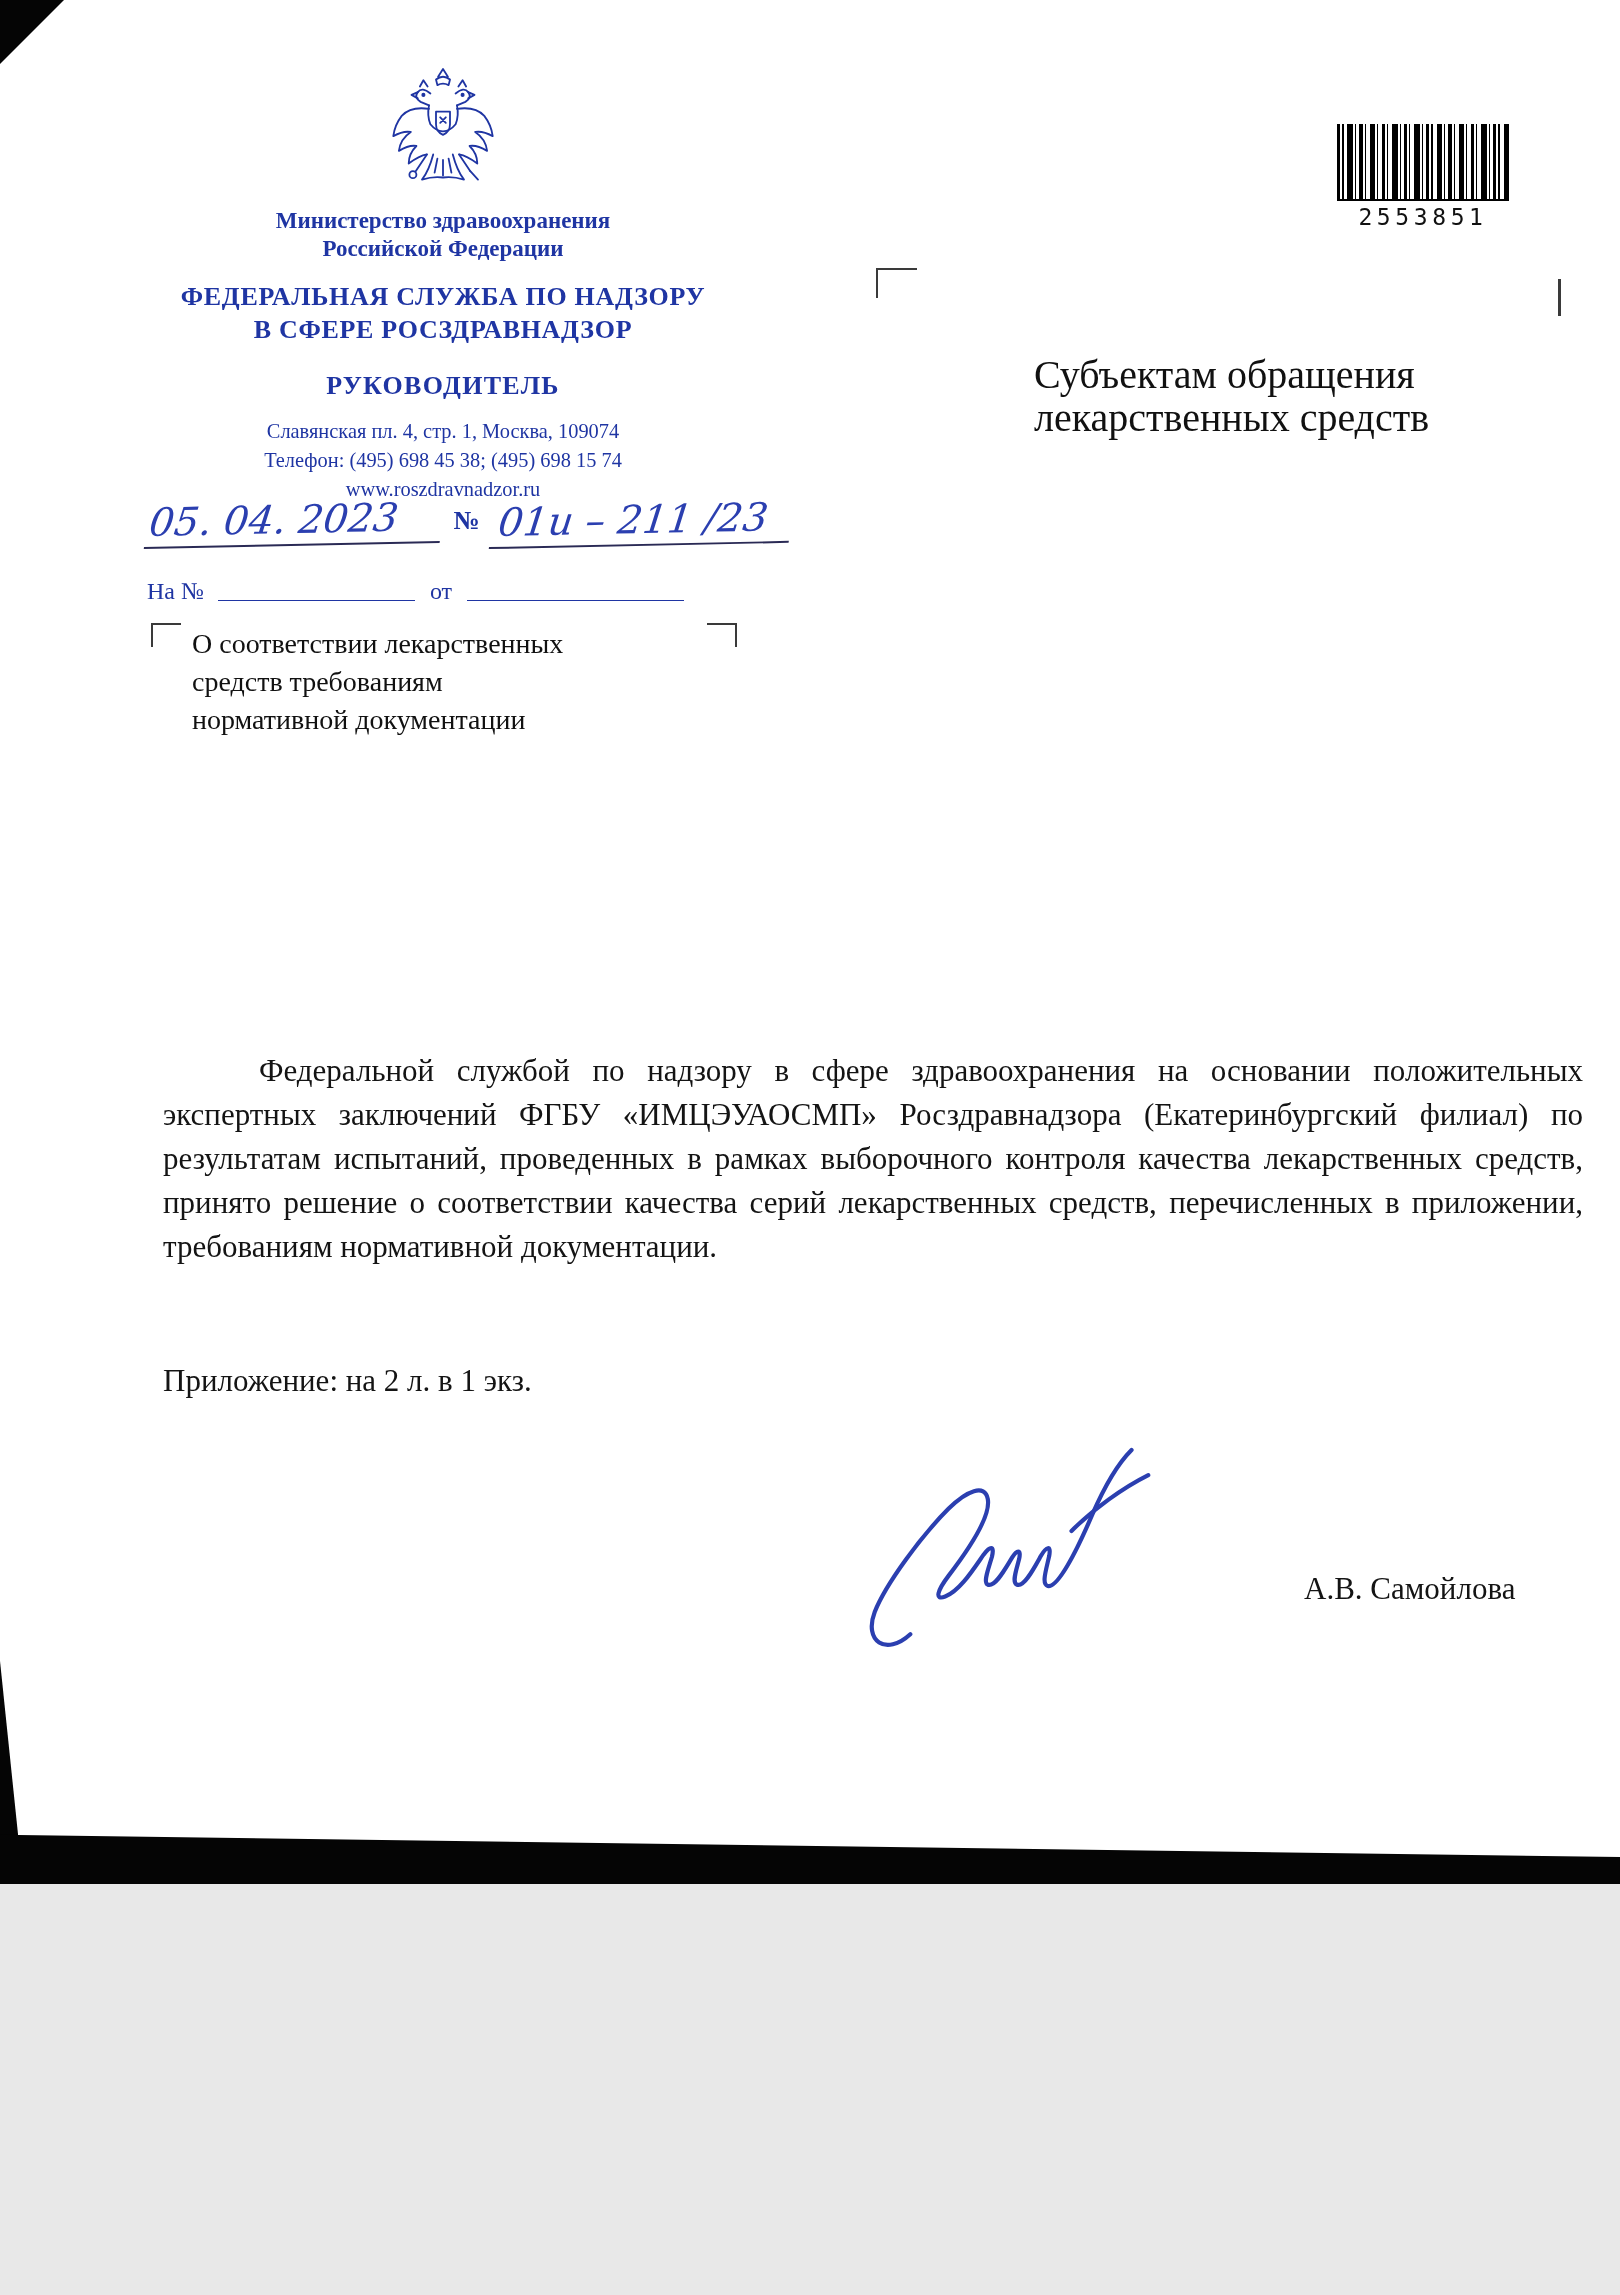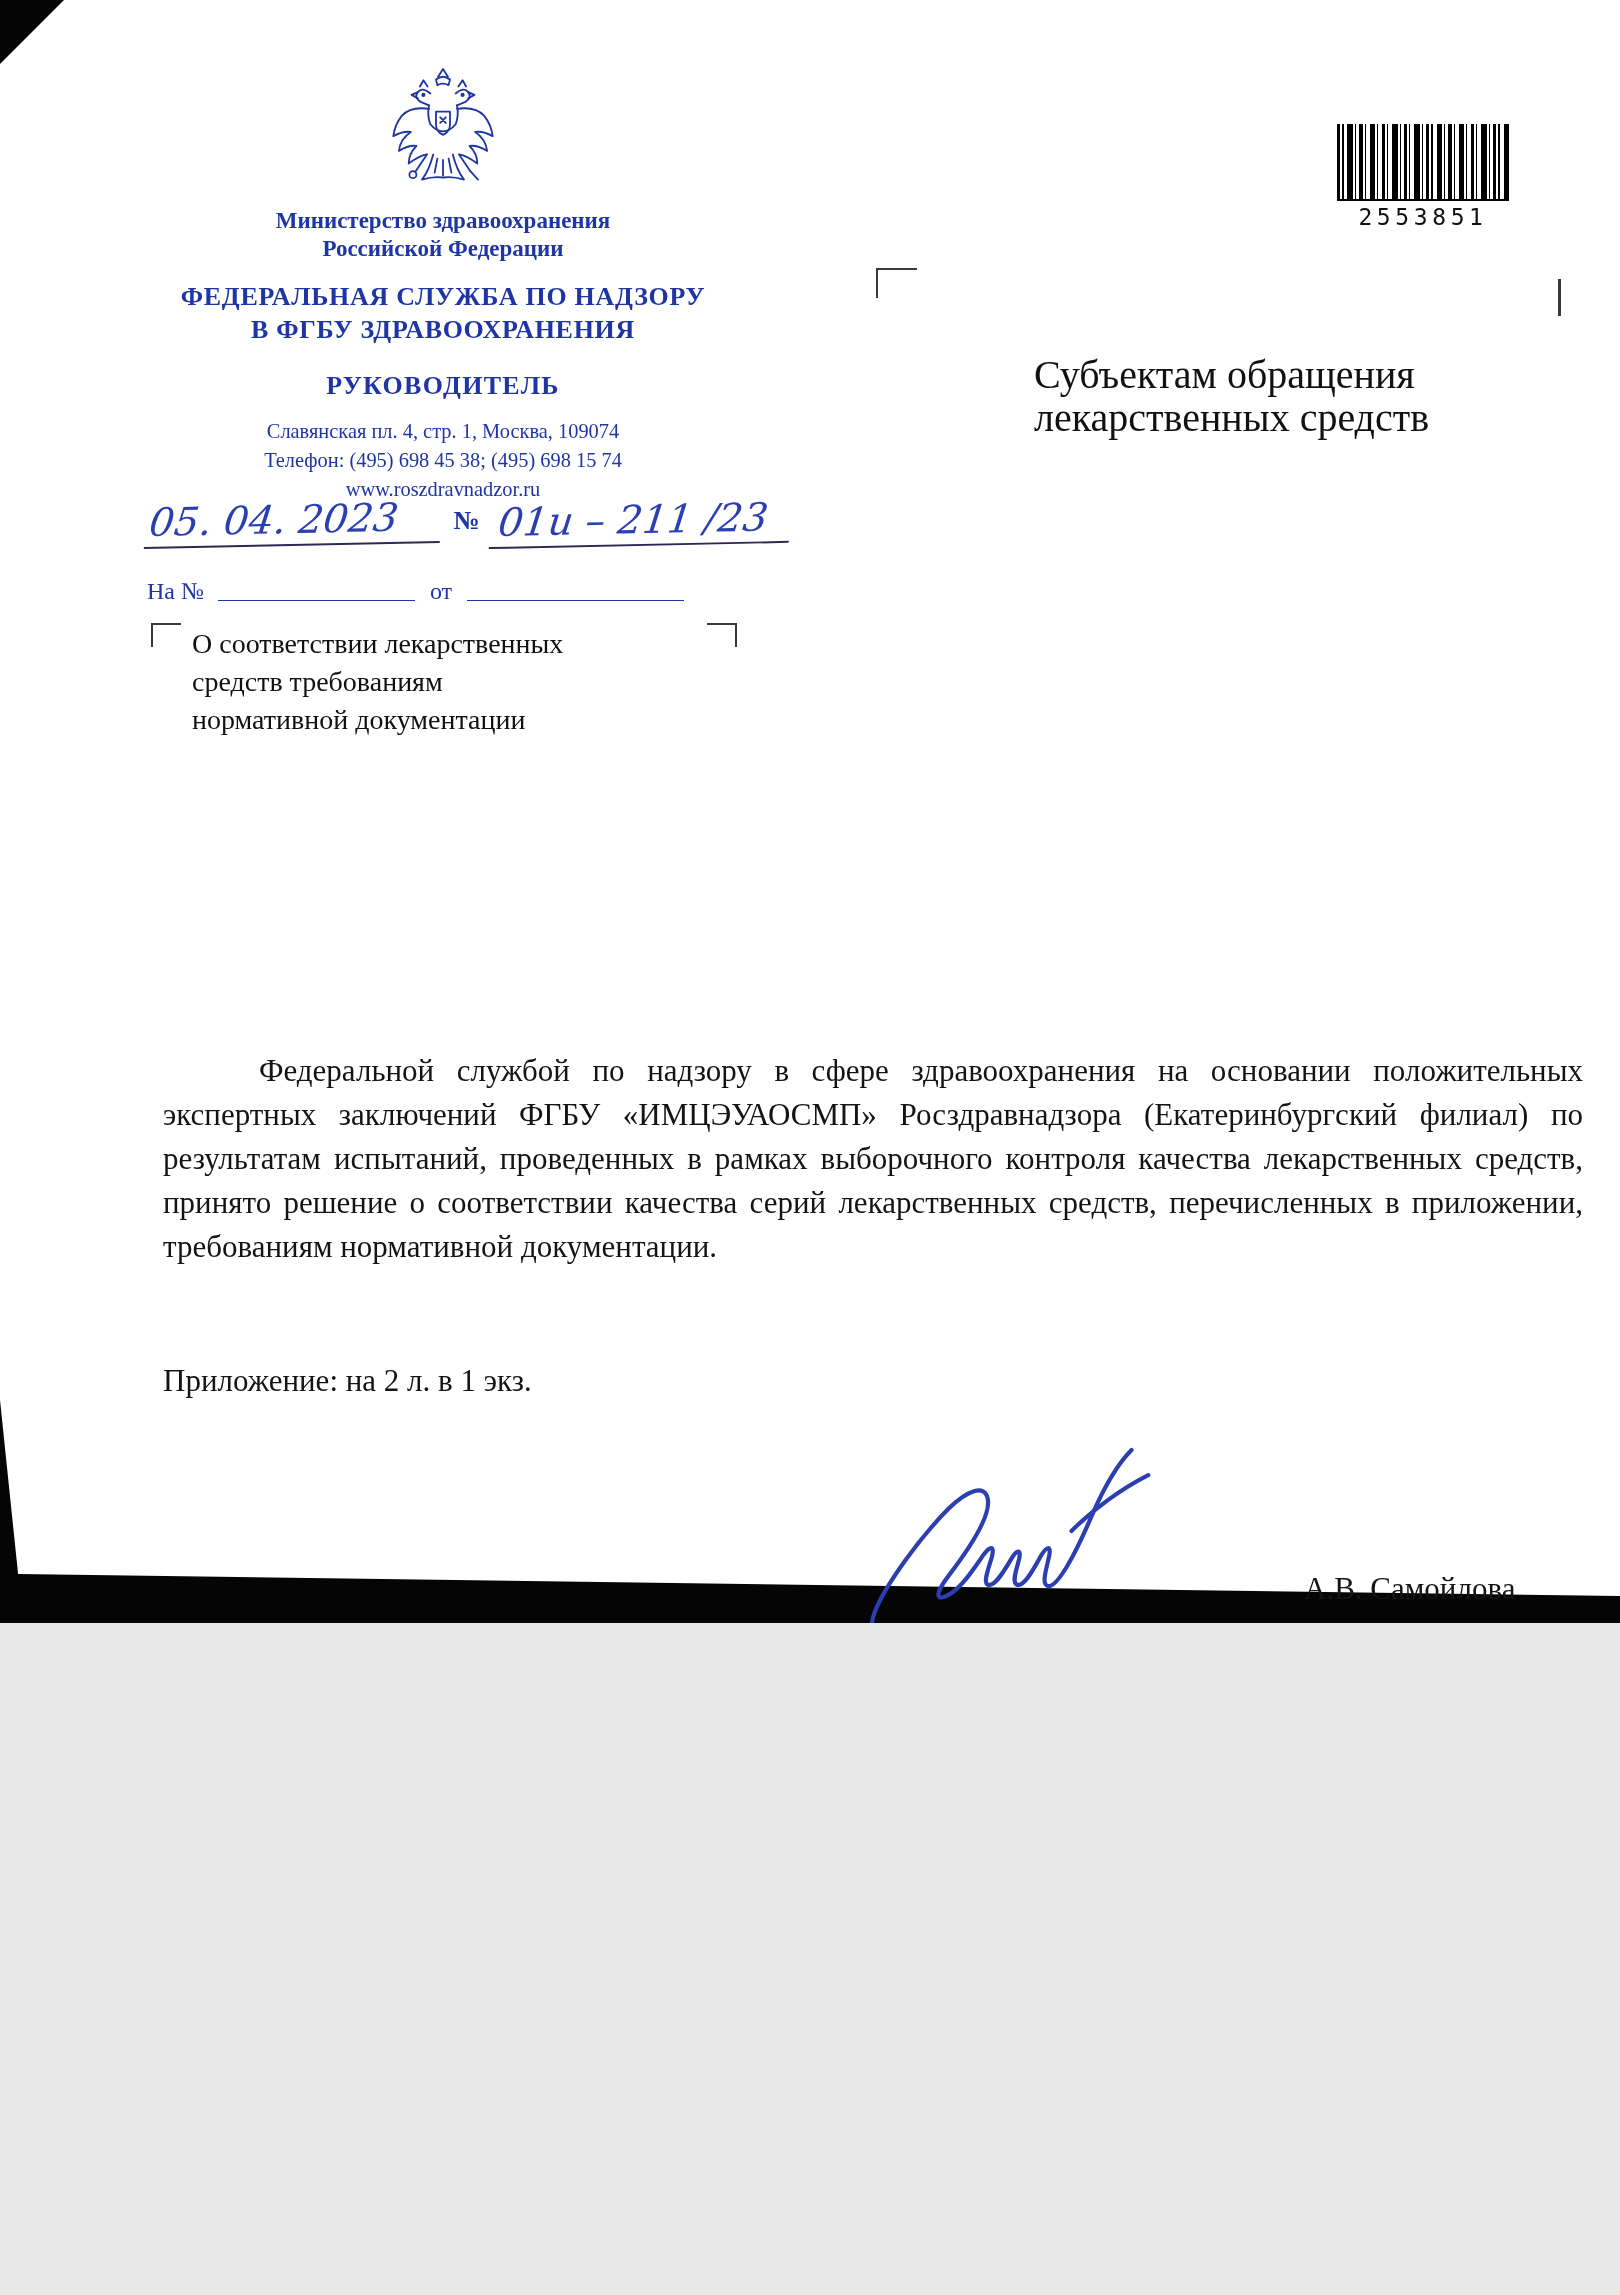--- a/index.html
+++ b/index.html
@@ -3,21 +3,21 @@
 <meta charset="utf-8">
 <style>
   :root{
     --blue:#1f35a3;
     --ink:#2b3fb0;
     --text:#161616;
   }
   html,body{margin:0;padding:0;background:#e8e8e8;}
   .page{
     position:relative;
-    width:1620px;height:1623px;
+    width:1620px;height:1884px;
     background:#ffffff;
     overflow:hidden;
     font-family:"Liberation Serif","DejaVu Serif",serif;
     color:var(--text);
   }
   
   .hdr{
     position:absolute;left:141px;top:63px;width:604px;
     text-align:center;color:var(--blue);
   }
@@ -139,21 +139,21 @@
           <path d="M76,74 L84,82 M84,74 L76,82"></path>
         </g>
       </svg>
     </span>
     <div class="ministry">
       <div>Министерство здравоохранения</div>
       <div>Российской Федерации</div>
     </div>
     <div class="service">
       <div>ФЕДЕРАЛЬНАЯ СЛУЖБА ПО НАДЗОРУ</div>
-      <div>В ФГБУ ЗДРАВООХРАНЕНИЯ</div>
+      <div>В СФЕРЕ РОСЗДРАВНАДЗОР</div>
     </div>
     <div class="position">РУКОВОДИТЕЛЬ</div>
     <div class="addr">
       <div>Славянская пл. 4, стр. 1, Москва, 109074</div>
       <div>Телефон: (495) 698 45 38; (495) 698 15 74</div>
       <div>www.roszdravnadzor.ru</div>
     </div>
   </div>
 
   <div class="ref-row">

